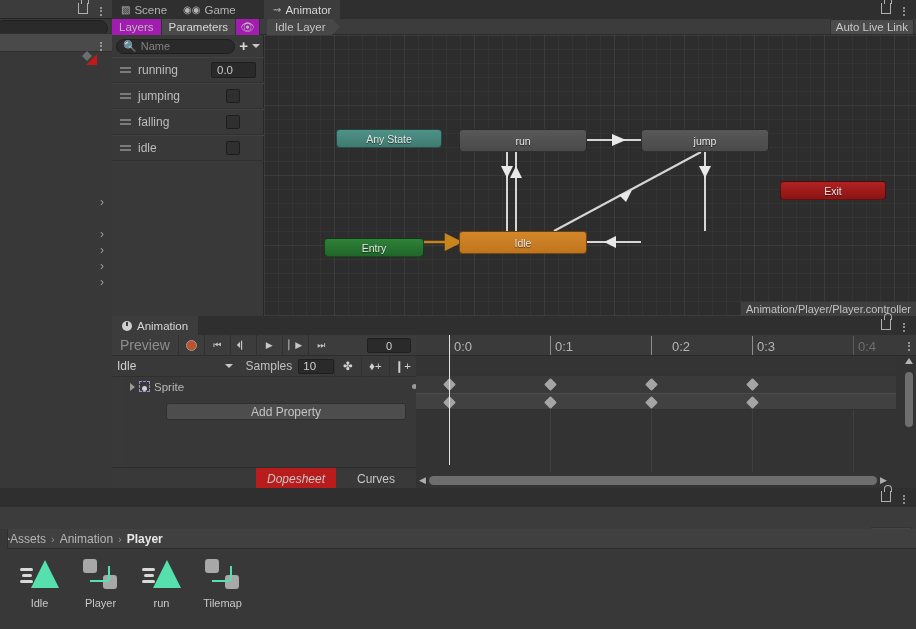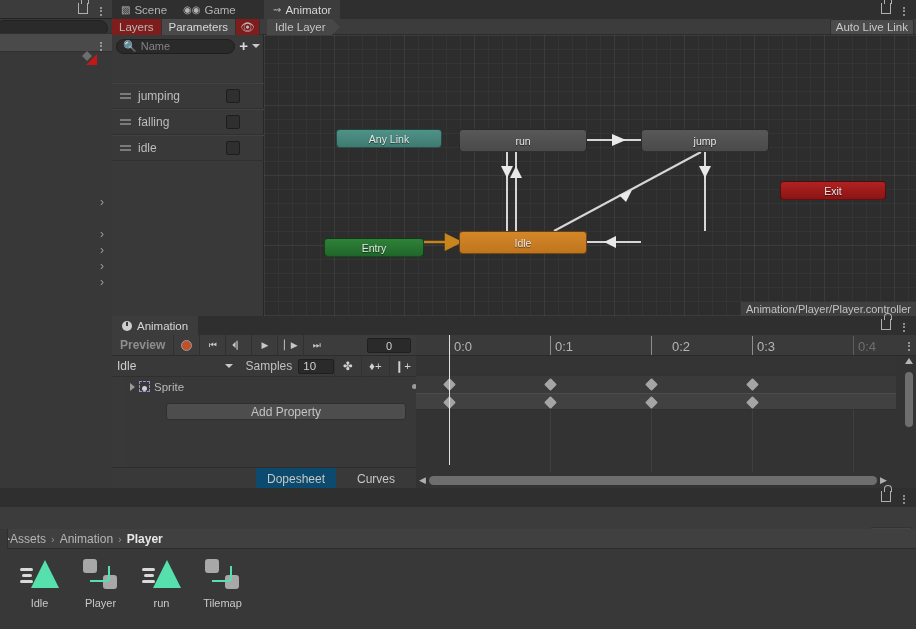--- a/index.html
+++ b/index.html
@@ -41,21 +41,21 @@
   .basecrumb { position:absolute; left:155px; top:19px; height:16px; display:flex; align-items:center;
                padding:0 6px 0 8px; background:#474747; color:#c4c4c4; font-size:11.5px;}
   .basecrumb::after { content:""; position:absolute; right:-8px; top:0; border-top:8px solid transparent;
       border-bottom:8px solid transparent; border-left:8px solid #474747; }
   #auto-live-link { position:absolute; right:2px; top:19px; height:16px; padding:0 5px; display:flex; align-items:center;
       background:#4b4b4b; border:1px solid #303030; border-radius:2px; font-size:11.5px; color:#c8c8c8;margin-left:30px; }
 
   
   #param-pane { position:absolute; left:0; top:35px; width:152px; height:281px; background:#393939; border-right:1px solid #262626; }
   #param-tabs { position:absolute; left:0; top:-16px; height:16px; display:flex; }
-  .ptab { height:16px; padding:0 7px; display:flex; align-items:center; font-size:11.5px; color:#b9b9b9; background:#7f1d1d; border-right:1px solid #313131;}
+  .ptab { height:16px; padding:0 7px; display:flex; align-items:center; font-size:11.5px; color:#b9b9b9; background:#a21caf; border-right:1px solid #313131;}
   .ptab.sel { background:#4a4a4a; color:#d8d8d8; }
   .eye-tab { width:24px; justify-content:center; }
   #param-searchrow { position:absolute; left:0; top:0; width:152px; height:22px; display:flex; align-items:center; padding:0 4px; gap:4px;}
   #param-search { flex:1; height:15px; background:#2a2a2a; border:1px solid #1f1f1f; border-radius:8px;
                   display:flex; align-items:center; padding:0 6px; gap:4px; color:#838383; font-size:11px; }
   .plus { color:#d9d9d9; font-size:15px; line-height:10px; font-weight:bold;}
   .caretd { width:0;height:0;border-left:4px solid transparent;border-right:4px solid transparent;border-top:4px solid #c9c9c9;}
   .prow { position:absolute; left:0; width:152px; height:26px; display:flex; align-items:center; padding:0 8px;
           border-bottom:1px solid #303030; border-top:1px solid #424242; }
   .phandle { width:11px; margin-right:7px; }
@@ -87,21 +87,21 @@
   
   #animation-window { left:112px; top:316px; width:804px; height:172px; background:#393939; }
   #anim-tabbar { position:absolute; left:0; top:0; width:804px; height:19px; background:#2f2f2f; }
   #anim-tab { position:absolute; left:0; top:0; height:19px; display:flex; align-items:center; gap:5px;
               padding:0 10px; background:#3c3c3c; color:#d6d6d6; font-size:11.5px; }
   .clock { width:10px; height:10px; border-radius:50%; background:#cfcfcf; position:relative; }
   .clock::after{ content:""; position:absolute; left:4.3px; top:1.8px; width:1.4px; height:4px; background:#3c3c3c; }
 
   #anim-left { position:absolute; left:0; top:19px; width:304px; height:153px; background:#393939; }
   #anim-ctrlrow { position:absolute; left:0; top:0; width:304px; height:21px; background:#3c3c3c; display:flex; align-items:center; border-bottom:1px solid #2c2c2c;}
-  .prev-lbl { padding:0 8px; color:#8e8e8e; font-size:12px;font-weight:bold; }
+  .prev-lbl { padding:0 8px; color:#8e8e8e; font-size:14px; }
   .recbtn { width:26px; height:21px; display:flex; align-items:center; justify-content:center; border-left:1px solid #303030;}
   .recdot { width:11px; height:11px; border-radius:50%; background:#c0502a; border:1.5px solid #9b9b9b; }
   .tb { width:26px; height:21px; display:flex; align-items:center; justify-content:center; border-left:1px solid #303030; color:#c7c7c7; font-size:9px;}
   .frame-field { position:absolute; right:5px; top:3px; width:44px; height:15px; background:#2a2a2a;
                  border:1px solid #1f1f1f; border-radius:2px; color:#cfcfcf; font-size:11px;
                  display:flex; align-items:center; justify-content:center; }
   #anim-cliprow { position:absolute; left:0; top:21px; width:304px; height:21px; background:#393939; display:flex; align-items:center; border-bottom:1px solid #2f2f2f;}
   #clip-select { width:128px; height:21px; display:flex; align-items:center; padding:0 5px; color:#cfcfcf; font-size:12px; }
   #clip-select .caretd { margin-left:auto; }
   .samples-lbl { padding:0 6px 0 8px; color:#c0c0c0; font-size:12px; }
@@ -112,21 +112,21 @@
   #prop-list { position:absolute; left:12px; top:42px; width:304px; height:90px; background:#383838; }
   .prop-row { position:absolute; left:0; top:0; width:304px; height:19px; display:flex; align-items:center; gap:4px; padding-left:6px; }
   .tri { width:0;height:0;border-top:4px solid transparent;border-bottom:4px solid transparent;border-left:5px solid #9a9a9a; }
   .spr-ic { width:11px;height:11px; border:1px dashed #9e8fd0; position:relative; }
   .spr-ic::after{content:"";position:absolute;left:2px;top:4px;width:5px;height:5px;border-radius:50%;background:#cfcfcf;}
   #add-property { position:absolute; left:42px; top:26px; width:240px; height:17px; background:#4d4d4d;
                   border:1px solid #2f2f2f; border-radius:3px; display:flex; align-items:center; justify-content:center;
                   color:#c3c3c3; font-size:12px; }
   #dope-tabs { position:absolute; left:0; bottom:0; width:304px; height:21px; background:#393939; display:flex; justify-content:flex-end; border-top:1px solid #2d2d2d;}
   .dtab { width:80px; height:21px; display:flex; align-items:center; justify-content:center; font-size:12px; color:#c7c7c7; }
-  .dtab.sel { background:#0c4a6e; }
+  .dtab.sel { background:#b91c1c;font-style:italic; }
 
   #anim-right { position:absolute; left:304px; top:19px; width:500px; height:153px; background:#333333; }
   #ruler { position:absolute; left:0; top:0; width:500px; height:21px; background:#3a3a3a; border-bottom:1px solid #2a2a2a;}
   .tick { position:absolute; top:1px; width:1px; height:19px; background:#8d8d8d; }
   .tick-lbl { position:absolute; top:4px; font-size:13px; color:#b4b4b4; }
   .tick-lbl.dim { color:#6f6f6f; }
   #ruler-kebab { position:absolute; right:5px; top:5px; }
   .key-lane { position:absolute; left:0; width:480px; height:17px; }
   .key { position:absolute; width:9px; height:9px; background:#a5a5a5; transform:rotate(45deg); border-radius:1px; }
   #playhead { position:absolute; left:33px; top:0; width:1px; height:130px; background:#e2e2e2; }
@@ -237,20 +237,28 @@
     <div id="param-pane">
       <div id="param-searchrow">
         <div id="param-search">
           <span>🔍</span>
           <span>Name</span>
         </div>
         <span class="plus">+</span>
         <span class="caretd"></span>
       </div>
 
+      <div class="prow" style="top:22px;">
+        <span class="phandle">
+            <i></i>
+            <i></i>
+          </span>
+        <span class="plabel">running</span>
+        <span class="pfloat">0.0</span>
+      </div>
       <div class="prow" style="top:74px;">
         <span class="phandle">
             <i></i>
             <i></i>
           </span>
         <span class="plabel">falling</span>
         <span class="pbool"></span>
       </div>
       <div class="prow" style="top:48px;">
         <span class="phandle">
@@ -292,21 +300,21 @@
           <polygon points="435,131 447,131 441,143"></polygon>
           <polygon points="352,201 352,213 340,207"></polygon>
           <polygon points="355,160 368,155 362,167"></polygon>
         </g>
         <g stroke="#c8851b" stroke-width="2.5" fill="#c8851b">
           <line x1="160" y1="207" x2="188" y2="207"></line>
           <polygon points="182,200 196,207 182,214"></polygon>
         </g>
       </svg>
 
-      <div class="node anystate" style="left:72px;  top:94px;  width:106px; height:19px;">Any Link</div>
+      <div class="node anystate" style="left:72px;  top:94px;  width:106px; height:19px;">Any State</div>
       <div class="node entry" style="left:60px;  top:203px; width:100px; height:19px;">Entry</div>
       <div class="node exit" style="left:516px; top:146px; width:106px; height:19px;">Exit</div>
       <div class="node state" style="left:195px; top:94px;  width:128px; height:23px;">run</div>
       <div class="node state" style="left:377px; top:94px;  width:128px; height:23px;">jump</div>
       <div class="node def" style="left:195px; top:196px; width:128px; height:23px;">Idle</div>
 
       <div id="graph-path">Animation/Player/Player.controller</div>
     </div>
   </div>
 

